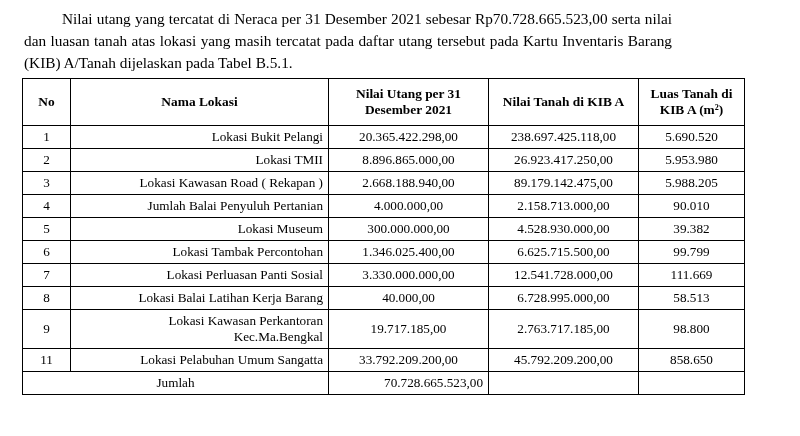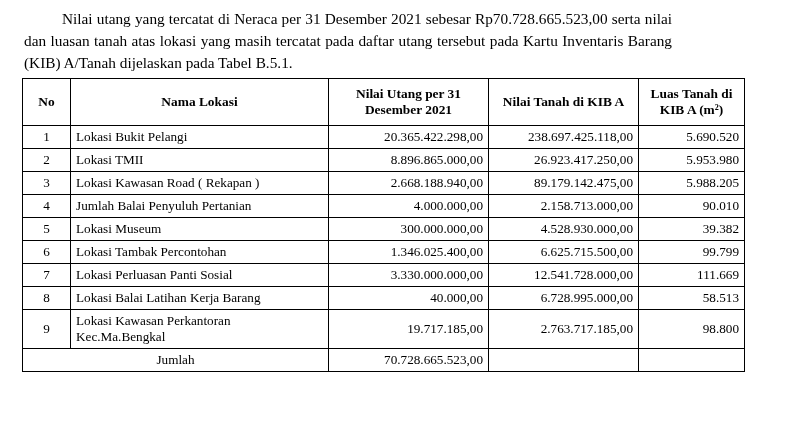--- a/index.html
+++ b/index.html
@@ -59,22 +59,22 @@
     padding: 7px 4px;
     font-size: 13.4px;
   }
   .col-no { width: 48px; }
   .col-loc { width: 258px; }
   .col-utang { width: 160px; }
   .col-tanah { width: 150px; }
   .col-luas { width: 106px; }
 
   td.c-no { text-align: center; }
-  td.c-loc { text-align: left; padding-left: 8px; }
-  td.c-num { text-align: right; padding-right: 9px; }
+  td.c-loc { text-align: right; padding-left: 8px; }
+  td.c-num { text-align: center; padding-right: 9px; }
   tr.total td {
     font-weight: normal;
   }
   td.total-label {
     text-align: center;
     font-weight: bold;
     padding-right: 14px;
   }
   td.total-val {
     text-align: right;
@@ -165,20 +165,27 @@
         <td class="c-num">6.728.995.000,00</td>
         <td class="c-num">58.513</td>
       </tr>
       <tr>
         <td class="c-no">9</td>
         <td class="c-loc">Lokasi Kawasan Perkantoran Kec.Ma.Bengkal</td>
         <td class="c-num">19.717.185,00</td>
         <td class="c-num">2.763.717.185,00</td>
         <td class="c-num">98.800</td>
       </tr>
+      <tr>
+        <td class="c-no">11</td>
+        <td class="c-loc">Lokasi Pelabuhan Umum Sangatta</td>
+        <td class="c-num">33.792.209.200,00</td>
+        <td class="c-num">45.792.209.200,00</td>
+        <td class="c-num">858.650</td>
+      </tr>
       <tr class="total">
         <td class="total-label" colspan="2">Jumlah</td>
         <td class="total-val">70.728.665.523,00</td>
         <td class="blank"></td>
         <td class="blank"></td>
       </tr>
     </tbody>
   </table>
 
 </div>

